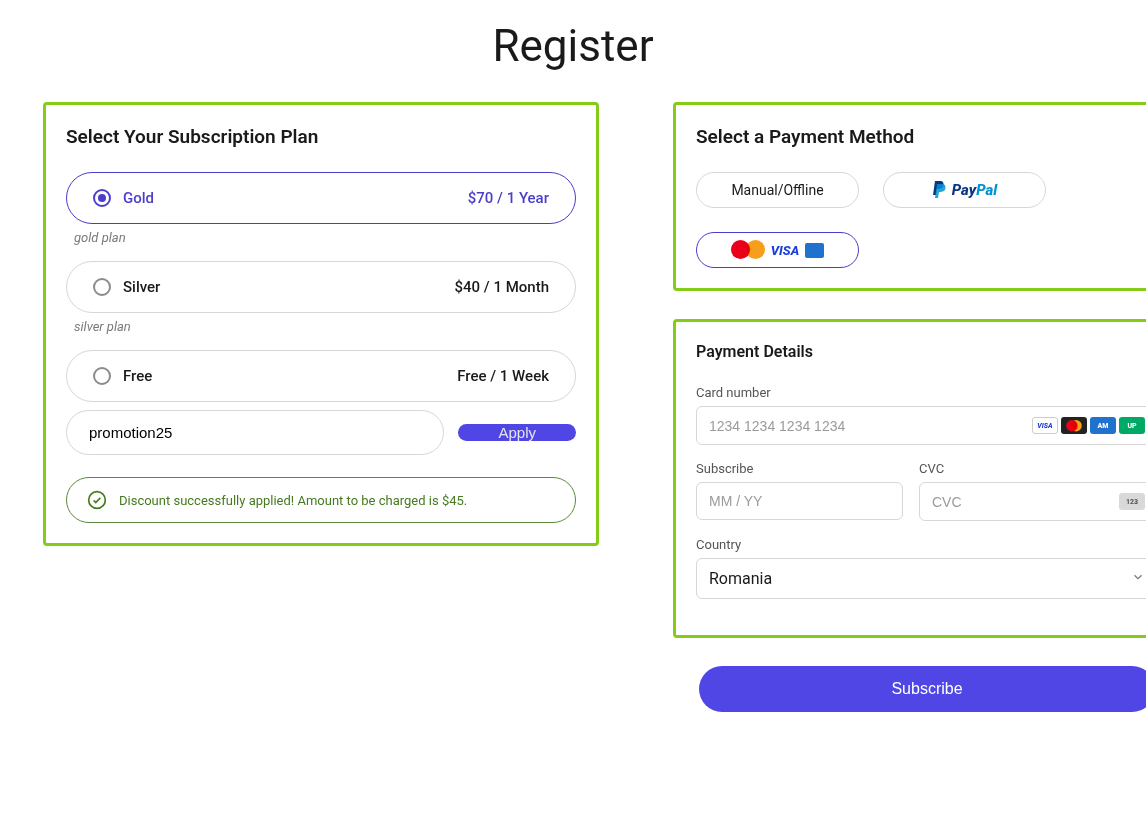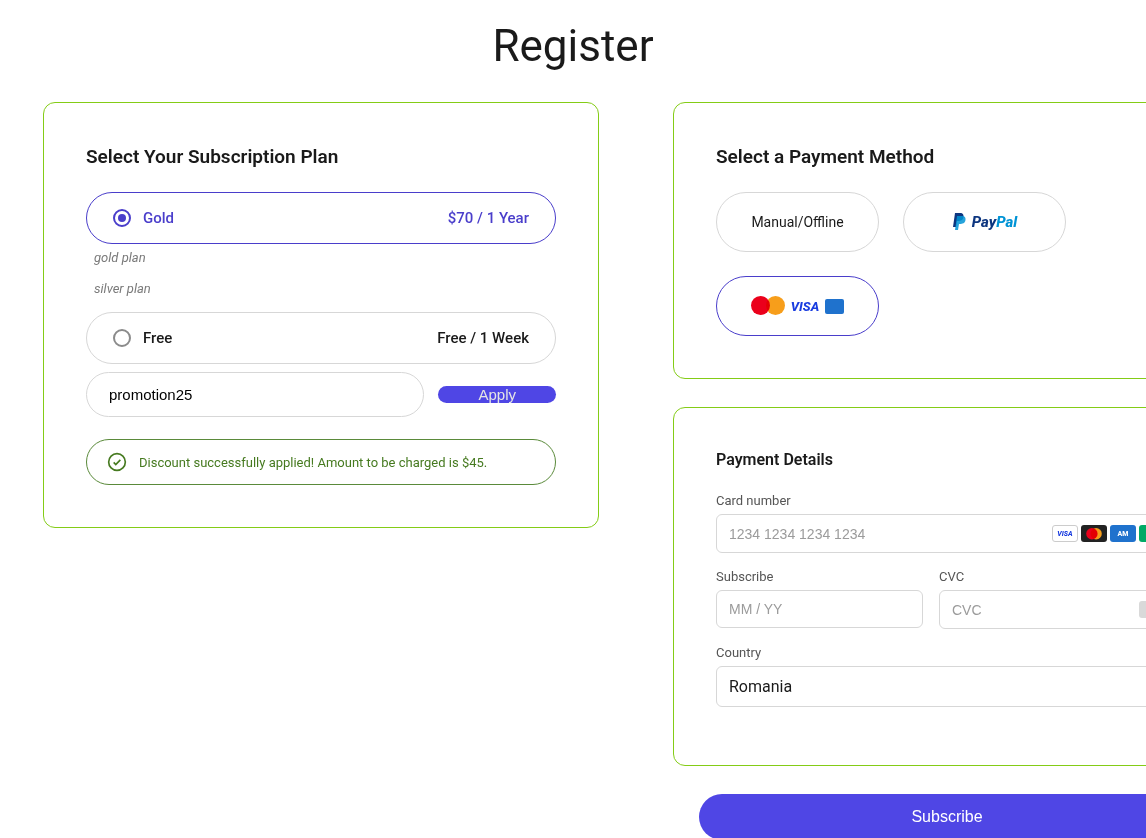--- a/index.html
+++ b/index.html
@@ -18,23 +18,23 @@
 .layout {
   display: flex;
   gap: 74px;
   align-items: flex-start;
   max-width: 1060px;
   margin: 0 auto;
 }
 .left { flex: 0 0 556px; }
 .right { flex: 0 0 420px; }
 .card {
-  border: 1px solid #84cc16;
-  border-radius: 12px;
-  padding: 42px;
+  border: 3px solid #84cc16;
+  border-radius: 4px;
+  padding: 20px;
   margin-bottom: 28px;
 }
 .card-title {
   font-size: 19px;
   font-weight: 600;
   margin-bottom: 24px;
 }
 .plan {
   border: 1px solid #d7d7d7;
   border-radius: 999px;
@@ -72,21 +72,21 @@
   background: #4f46e5; color: #e5e5e5; border: none; border-radius: 999px;
   padding: 0 40px; font-size: 15px; font-weight: 500; cursor: pointer;
 }
 .alert-success {
   border: 1px solid #5a8a3a; border-radius: 999px; padding: 12px 20px;
   display: flex; align-items: center; gap: 12px; color: #467a20; font-size: 13px;
 }
 .alert-success svg { flex-shrink: 0; }
 .payment-methods { display: flex; flex-wrap: wrap; gap: 24px; }
 .pm-btn {
-  border: 1px solid #d7d7d7; border-radius: 999px; width: 163px; height: 60px;
+  border: 1px solid #d7d7d7; border-radius: 999px; width: 163px; height: 36px;
   display: inline-flex; align-items: center; justify-content: center; cursor: pointer;
   font-size: 14px; background: #fff;
 }
 .pm-btn.selected { border-color: #4a3ecb; }
 .field-label { font-size: 13px; color: #555; margin-bottom: 6px; }
 .field-row { margin-bottom: 16px; }
 .input-wrap {
   border: 1px solid #d7d7d7; border-radius: 6px; padding: 10px 12px;
   display: flex; align-items: center; gap: 6px; background: #fff;
 }
@@ -142,20 +142,27 @@
                 <span class="dot"></span>
               </span>
             <span class="plan-name">Gold</span>
           </div>
           <span class="plan-price">$70 / 1 Year</span>
         </div>
         <div class="plan-desc">gold plan</div>
       </div>
 
       <div class="plan-wrap">
+        <div class="plan">
+          <div class="plan-left">
+            <span class="radio"></span>
+            <span class="plan-name">Silver</span>
+          </div>
+          <span class="plan-price">$40 / 1 Month</span>
+        </div>
         <div class="plan-desc">silver plan</div>
       </div>
 
       <div class="plan-wrap">
         <div class="plan">
           <div class="plan-left">
             <span class="radio"></span>
             <span class="plan-name">Free</span>
           </div>
           <span class="plan-price">Free / 1 Week</span>

